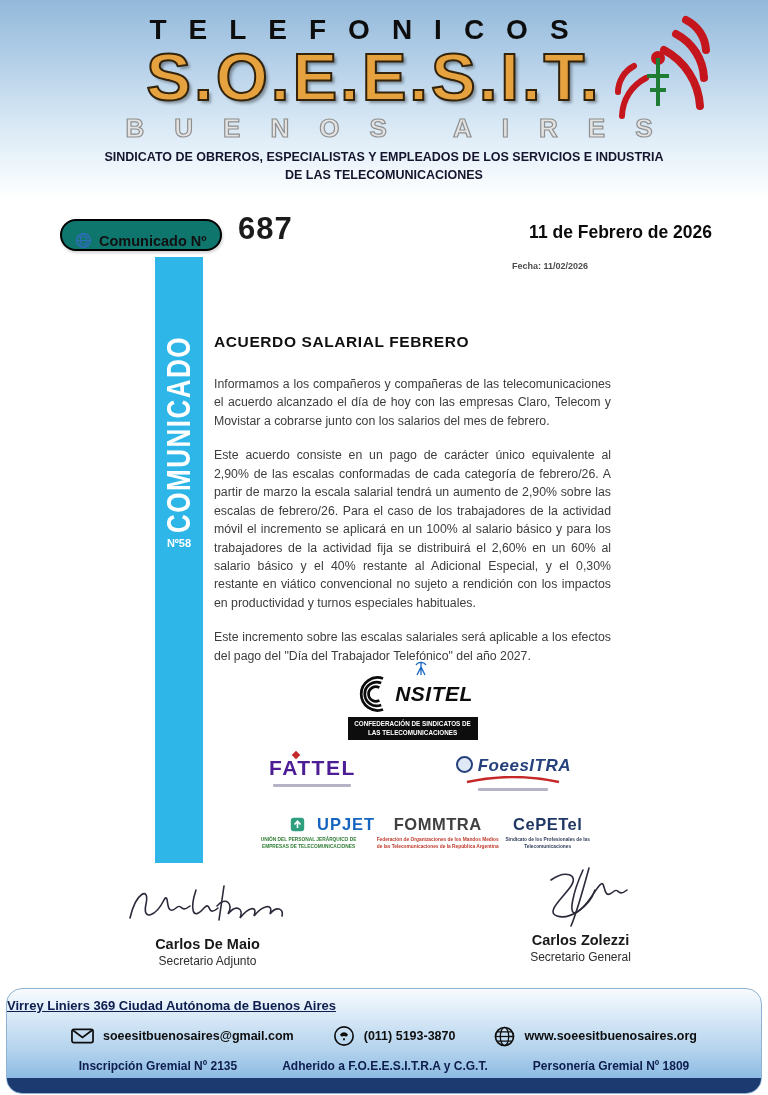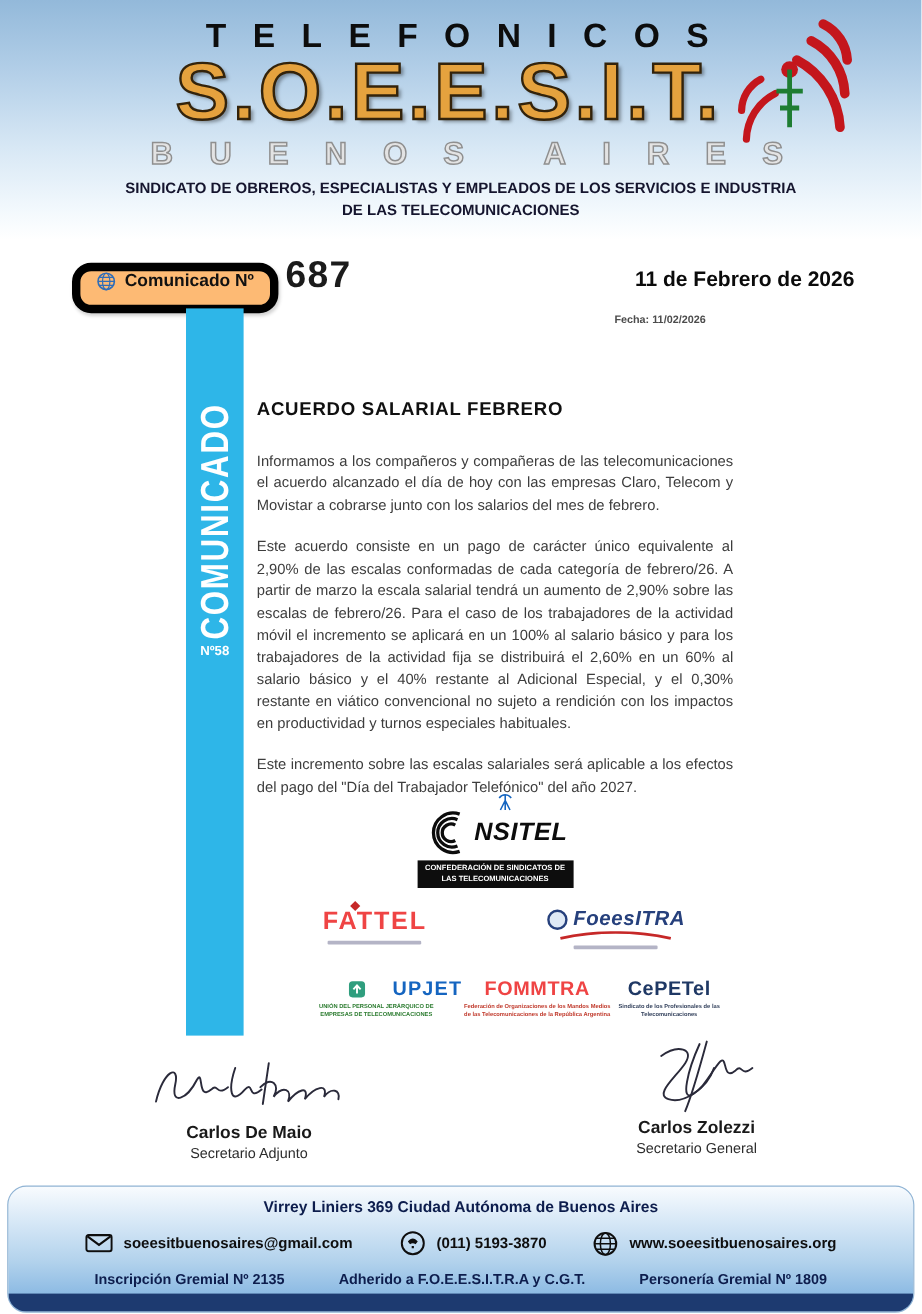--- a/index.html
+++ b/index.html
@@ -3,36 +3,36 @@
 <meta charset="utf-8">
 <style>
   html,body{margin:0;padding:0;width:768px;height:1095px;background:#ffffff;overflow:hidden;
     font-family:"Liberation Sans",sans-serif;}
   .page{position:relative;width:768px;height:1095px;background:#fff;}
 
   
   .header{position:absolute;top:0;left:0;width:768px;height:200px;
     background:linear-gradient(180deg,#93b9da 0%,#b3cfe8 30%,#d8e8f5 62%,#f3f9fd 88%,#ffffff 100%);}
   .h-telefonicos{position:absolute;top:14px;left:0;width:740px;text-align:center;
-    font-size:28px;font-weight:800;letter-spacing:22px;padding-left:22px;color:#0d0d0d;}
+    font-size:28px;font-weight:800;letter-spacing:22px;color:#0d0d0d;}
   .h-soeesit{position:absolute;top:38px;left:0;width:748px;text-align:center;
     font-size:67px;font-weight:800;letter-spacing:3px;color:#e5a23e;
     -webkit-text-stroke:2px #33230b;text-shadow:3px 3px 3px rgba(0,0,0,.35);}
   .h-city{position:absolute;top:113px;left:0;width:748px;text-align:center;
     font-size:26px;font-weight:700;letter-spacing:30px;padding-left:30px;color:#e3e3e3;
     -webkit-text-stroke:1.2px #8f8f8f;}
   .h-sub1{position:absolute;top:150px;left:0;width:768px;text-align:center;
     font-size:12.5px;font-weight:600;color:#15152e;}
   .h-sub2{position:absolute;top:168px;left:0;width:768px;text-align:center;
     font-size:12.5px;font-weight:600;color:#15152e;}
   .h-radio{position:absolute;top:4px;right:48px;width:120px;height:130px;}
 
   
-  .pill{position:absolute;left:60px;top:219px;height:28px;border:7px solid #000000;border-radius:16px;
-    background:#fdba74;display:flex;align-items:flex-start;gap:7px;padding:0 13px;box-shadow:1px 2px 3px rgba(0,0,0,.18);}
+  .pill{position:absolute;left:60px;top:219px;height:28px;border:2px solid #000000;border-radius:16px;
+    background:#0f766e;display:flex;align-items:flex-end;gap:7px;padding:0 13px;box-shadow:1px 2px 3px rgba(0,0,0,.18);}
   .pill-label{font-size:14.5px;font-weight:700;color:#111;}
   .num-big{position:absolute;left:238px;top:211px;font-size:31px;font-weight:800;color:#1b1b1b;letter-spacing:1px;}
   .date-long{position:absolute;right:56px;top:222px;font-size:17.5px;font-weight:800;color:#0b0b0b;}
   .date-short{position:absolute;left:512px;top:261px;font-size:9px;font-weight:700;color:#4c4c4c;}
 
   
   .band{position:absolute;left:155px;top:257px;width:48px;height:606px;background:#2eb6e8;
     display:flex;flex-direction:column;align-items:center;}
   .band-vertical{writing-mode:vertical-rl;transform:rotate(180deg) scaleX(1.25);
     font-size:26px;font-weight:900;letter-spacing:1.5px;color:#fff;height:268px;margin-top:8px;
@@ -46,49 +46,49 @@
 
   
   .logos{position:absolute;left:214px;top:674px;width:397px;}
   .consitel{width:190px;margin:0 auto;text-align:center;}
   .consitel-row{display:flex;align-items:center;justify-content:center;gap:1px;position:relative;}
   .consitel-text{font-size:21px;font-weight:800;font-style:italic;color:#0c0c0c;letter-spacing:.5px;}
   .consitel-antenna{position:absolute;top:-13px;left:96px;}
   .consitel-box{background:#0d0d0d;color:#fff;font-size:6.3px;font-weight:700;line-height:1.35;
     padding:3px 5px;width:120px;margin:3px auto 0;}
   .row-feds{display:flex;justify-content:space-between;align-items:flex-start;padding:0 40px 0 55px;margin-top:16px;}
-  .fattel-text{font-size:21px;font-weight:800;color:#ef4444;letter-spacing:1.5px;position:relative;}
+  .fattel-text{font-size:21px;font-weight:800;color:#4c1d95;letter-spacing:1.5px;position:relative;}
   .fattel-mark{position:absolute;top:-4px;left:24px;width:6px;height:6px;background:#c62828;transform:rotate(45deg);}
   .micro-bar{height:3px;background:#b4b4c6;margin:4px auto 0;border-radius:1px;}
   .foeesitra{display:flex;flex-direction:column;align-items:center;}
-  .foeesitra-row{display:flex;align-items:center;gap:5px;}
+  .foeesitra-row{display:flex;gap:5px;}
   .foeesitra-emblem{width:13px;height:13px;border-radius:50%;border:2px solid #26407c;background:#dfe9f5;}
   .foeesitra-text{font-size:17px;font-weight:800;font-style:italic;color:#26407c;letter-spacing:.5px;}
   .row-unions{display:flex;justify-content:space-between;align-items:flex-start;padding:0 32px 0 28px;margin-top:24px;}
   .union{display:flex;flex-direction:column;align-items:center;}
-  .union-row{display:flex;align-items:center;gap:22px;margin-left:48px;}
+  .union-row{display:flex;align-items:center;gap:12px;margin-left:48px;}
   .upjet-text{font-size:16.5px;font-weight:800;color:#1565c0;letter-spacing:1px;}
   .upjet-cap{width:100px;font-size:4.8px;font-weight:700;color:#2e7d32;text-align:center;line-height:1.45;margin-top:3px;}
-  .fommtra-text{font-size:16.5px;font-weight:800;color:#ef4444;letter-spacing:.5px;}
+  .fommtra-text{font-size:16.5px;font-weight:800;color:#404040;letter-spacing:.5px;}
   .fommtra-cap{width:125px;font-size:4.8px;font-weight:700;color:#c0392b;text-align:center;line-height:1.45;margin-top:3px;}
   .cepetel-text{font-size:16.5px;font-weight:800;color:#1f3864;letter-spacing:.5px;}
   .cepetel-cap{width:95px;font-size:4.8px;font-weight:700;color:#33415c;text-align:center;line-height:1.45;margin-top:3px;}
 
   
   .sig{position:absolute;text-align:center;}
   .sig-left{left:100px;top:878px;width:215px;}
   .sig-right{left:478px;top:866px;width:205px;}
   .sig-name{font-size:14.5px;font-weight:800;color:#191919;margin-top:2px;}
   .sig-title{font-size:12px;color:#2d2d2d;margin-top:2px;}
 
   
   .footer{position:absolute;left:6px;top:988px;width:754px;height:104px;border-radius:16px;overflow:hidden;
     border:1px solid #8fb3d4;display:flex;flex-direction:column;
     background:linear-gradient(180deg,#f8fbfe 0%,#d9e9f7 26%,#b2d2ec 60%,#8fbce4 84%,#7cabd8 100%);}
-  .f-address{margin-top:9px;text-align:center;font-size:13px;font-weight:800;color:#0d1d4d;}
+  .f-address{margin-top:9px;font-size:13px;font-weight:800;color:#0d1d4d;text-decoration:underline;}
   .f-contacts{display:flex;justify-content:space-between;padding:0 64px;margin-top:12px;gap:26px;}
   .f-item{display:flex;align-items:center;gap:9px;font-size:12.5px;font-weight:800;color:#0e0e0e;}
   .f-legal{display:flex;justify-content:center;gap:45px;margin-top:12px;
     font-size:12px;font-weight:800;color:#0d1d4d;}
   .f-strip{margin-top:auto;height:15px;background:#1d3a70;}
   svg{display:block;}
 </style>
 </head>
 <body>
 

